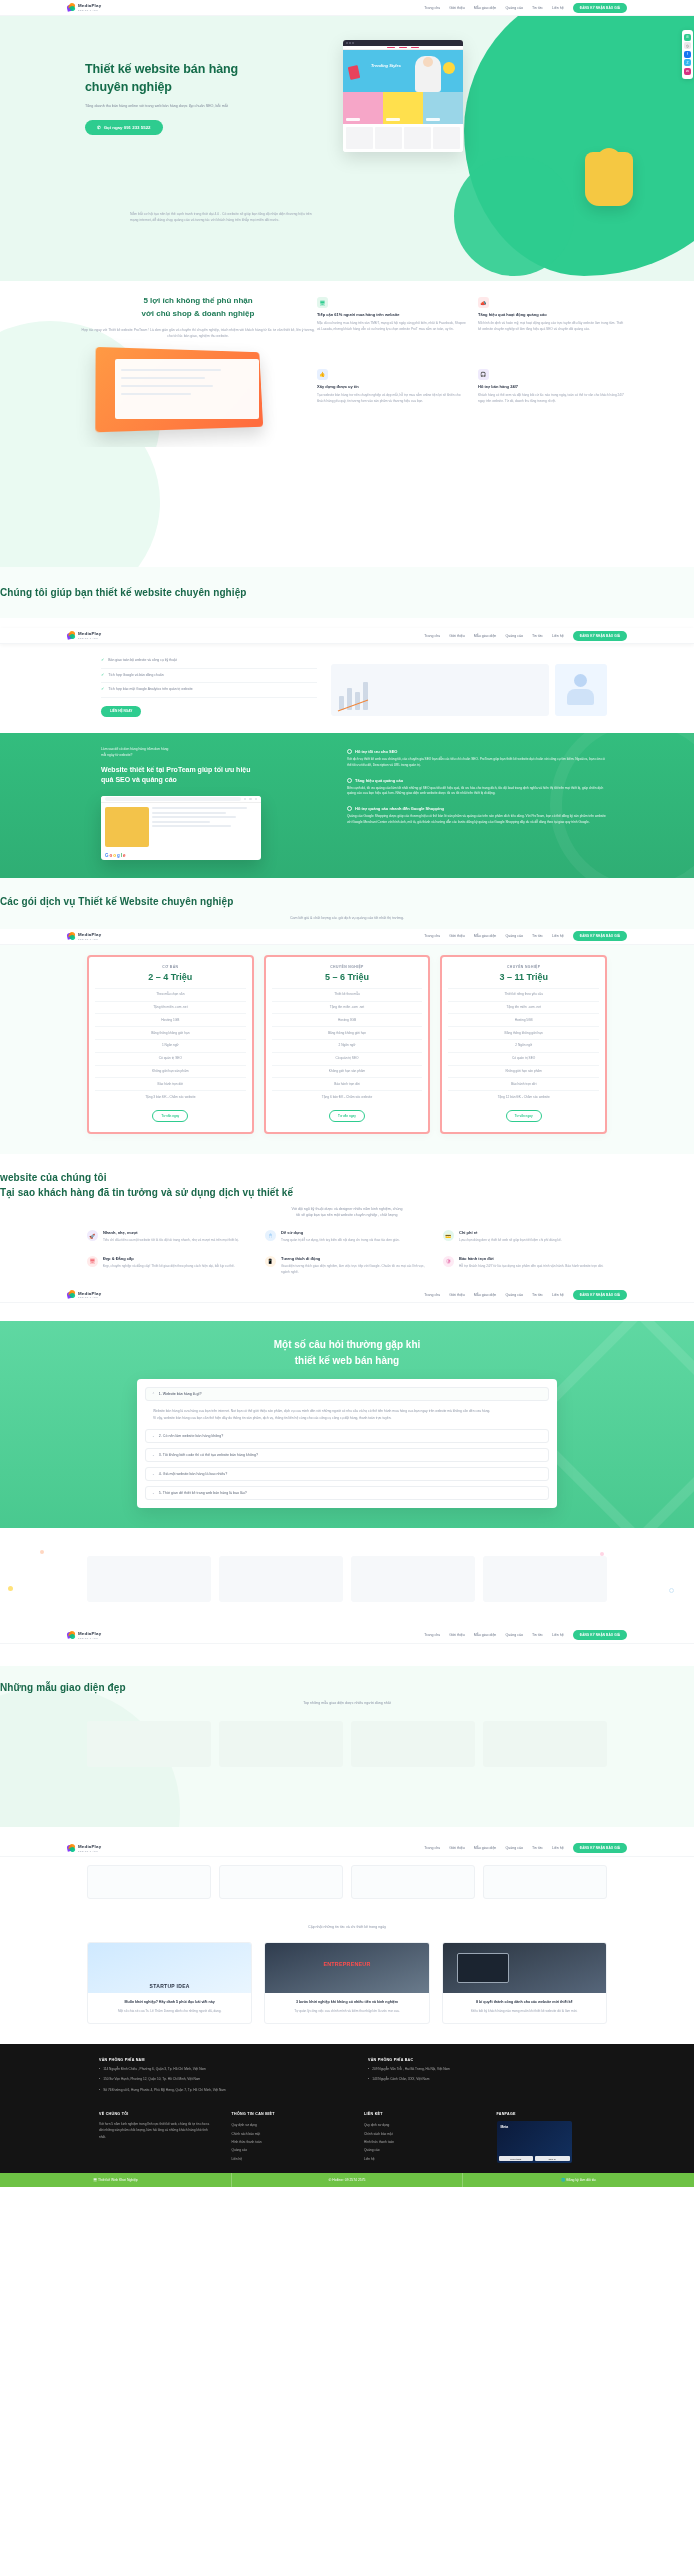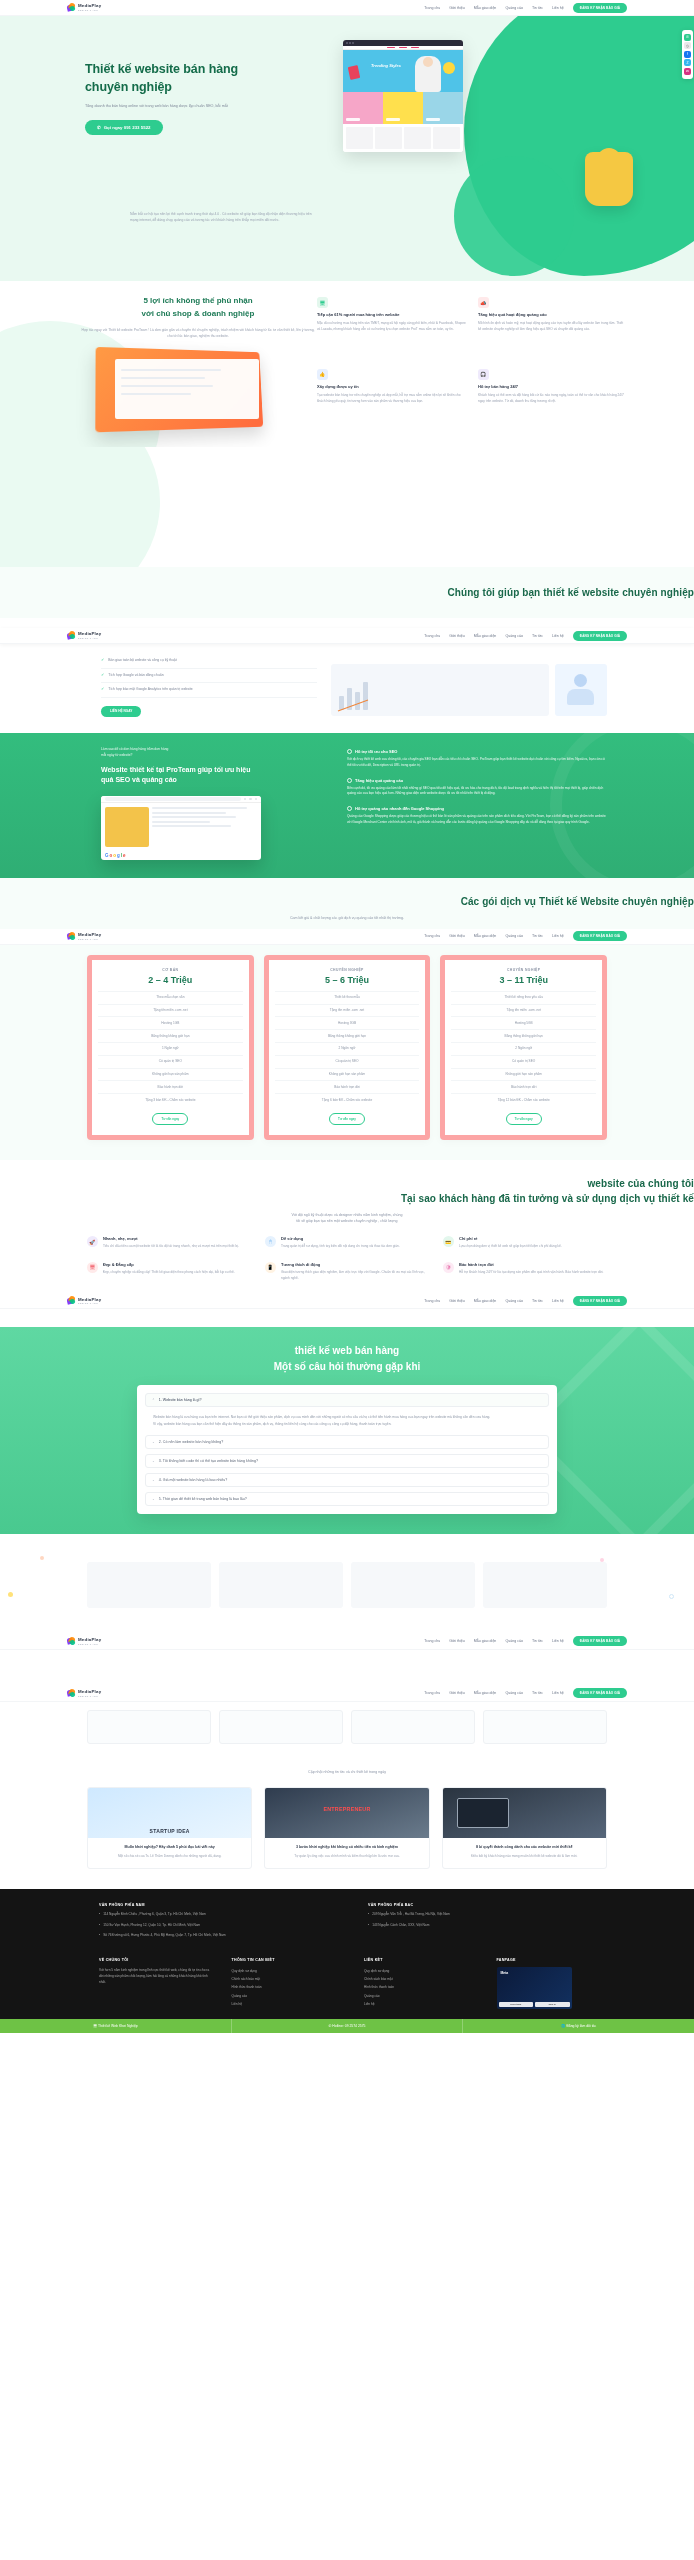--- a/index.html
+++ b/index.html
@@ -1,20 +1,20 @@
 <!DOCTYPE html>
 <html lang="vi"><head>
 <meta charset="utf-8">
 <title>MediaPlay — Thiết kế website bán hàng chuyên nghiệp</title>
 <style>
   *{box-sizing:border-box;margin:0;padding:0}
   html,body{width:694px;background:#fff;font-family:"Liberation Sans",sans-serif;color:#3b4559;}
   body{width:694px;overflow-x:hidden;}
   .page{width:694px;position:relative;}
-  .sec-title{font-size:10px;font-weight:bold;color:#19684a;text-align:right;line-height:1.55;letter-spacing:.1px}
+  .sec-title{font-size:10px;font-weight:bold;color:#19684a;text-align:left;line-height:1.55;letter-spacing:.1px}
   .sec-sub{font-size:3.6px;color:#8b94a6;text-align:center;line-height:1.7;margin-top:5px}
   .tiny{font-size:3.4px;line-height:1.75;color:#9aa2b2}
 
   
   .hdr{height:16px;background:#fff;display:flex;align-items:center;position:relative;z-index:40;border-bottom:1px solid #f3f5f7}
   .hdr-in{width:560px;margin:0 auto;display:flex;align-items:center;justify-content:space-between}
   .logo{display:flex;align-items:center;gap:2px}
   .logo-mark{width:9px;height:9px;position:relative}
   .logo-mark i{position:absolute;display:block;border-radius:50% 50% 50% 0;}
   .lm1{width:6px;height:6px;background:#7b2ff7;left:0;top:1.5px;transform:rotate(-15deg);opacity:.92}
@@ -116,21 +116,21 @@
   .g1{color:#4285f4}.g2{color:#ea4335}.g3{color:#fbbc05}.g4{color:#34a853}
   .seo-r{flex:1;padding-top:2px}
   .seo-item{margin-bottom:9px}
   .seo-item h4{font-size:4px;font-weight:bold;display:flex;gap:3px;align-items:center;margin-bottom:3px}
   .seo-item h4 .c{width:5px;height:5px;border-radius:50%;border:.8px solid rgba(255,255,255,.85);display:inline-block}
   .seo-item p{font-size:3.2px;line-height:1.85;opacity:.93}
 
   
   .pricing{background:#f7fdfa;padding:16px 0 20px;position:relative}
   .price-grid{width:520px;margin:10px auto 0;display:flex;gap:10px}
-  .price-card{flex:1;background:#fff;border:5px solid #fca5a5;border-radius:4px;padding:8px 6px 10px;text-align:center;box-shadow:0 2px 8px rgba(0,0,0,.03)}
+  .price-card{flex:1;background:#fff;border:2px solid #fca5a5;border-radius:4px;padding:8px 6px 10px;text-align:center;box-shadow:0 2px 8px rgba(0,0,0,.03)}
   .price-card .kind{font-size:3.4px;font-weight:bold;color:#8c95a6;letter-spacing:.4px}
   .price-card .amt{font-size:9px;font-weight:bold;color:#1d7a56;margin:3px 0 6px}
   .price-card ul{list-style:none}
   .price-card li{font-size:3.2px;color:#8d96a6;padding:3.5px 0;border-top:1px solid #f2f5f7;line-height:1.5}
   .price-btn{margin-top:7px;display:inline-block;border:1px solid #2ecc8f;color:#2ecc8f;background:#fff;font-size:3px;font-weight:bold;padding:3px 8px;border-radius:9px;cursor:pointer}
 
   
   .why{background:#fff;padding:16px 0 18px}
   .why-grid{width:520px;margin:12px auto 0;display:grid;grid-template-columns:1fr 1fr 1fr;gap:12px 14px}
   .why-item{display:flex;gap:5px}
@@ -623,22 +623,22 @@
           <a href="#">Tin tức</a>
           <a href="#">Liên hệ</a>
           <button class="cta">ĐĂNG KÝ NHẬN BÁO GIÁ</button>
         </div>
       </div>
     </div>
   </div>
 
   <div class="faq">
     <div class="faq-title">
+      <div>Một số câu hỏi thường gặp khi</div>
       <div>thiết kế web bán hàng</div>
-      <div>Một số câu hỏi thường gặp khi</div>
     </div>
     <div class="faq-box">
       <div class="faq-q open">
           <span class="chev">⌃</span>
           <span>1. Website bán hàng là gì?</span>
         </div>
       <div class="faq-a">
         <div>Website bán hàng là cửa hàng của bạn trên internet. Nơi bạn có thể giới thiệu sản phẩm, dịch vụ của mình đến với những người có nhu cầu và họ có thể tiến hành mua hàng của bạn ngay trên website mà không cần đến cửa hàng.</div>
         <div>Vì vậy, website bán hàng của bạn cần thể hiện đầy đủ thông tin sản phẩm, dịch vụ, thông tin liên hệ cùng cho các công cụ công cụ đặt hàng, thanh toán trực tuyến.</div>
       </div>
@@ -692,20 +692,33 @@
           <a href="#">Mẫu giao diện</a>
           <a href="#">Quảng cáo</a>
           <a href="#">Tin tức</a>
           <a href="#">Liên hệ</a>
           <button class="cta">ĐĂNG KÝ NHẬN BÁO GIÁ</button>
         </div>
       </div>
     </div>
   </div>
 
+  <div class="tpl2">
+    <div style="position:relative;z-index:2">
+      <div class="sec-title">Những mẫu giao diện đẹp</div>
+      <div class="sec-sub">Top những mẫu giao diện được nhiều người dùng nhất</div>
+      <div class="tpl-grid" style="margin-top:14px">
+        <div class="tpl-card" style="background:#eef7f2"></div>
+        <div class="tpl-card" style="background:#eef7f2"></div>
+        <div class="tpl-card" style="background:#eef7f2"></div>
+        <div class="tpl-card" style="background:#eef7f2"></div>
+      </div>
+      <div style="height:40px"></div>
+    </div>
+  </div>
 
   <div class="contact">
     <div class="hdr">
       <div class="hdr-in">
         <div class="logo">
           <div class="logo-mark">
               <i class="lm1"></i>
               <i class="lm2"></i>
               <i class="lm3"></i>
             </div>

